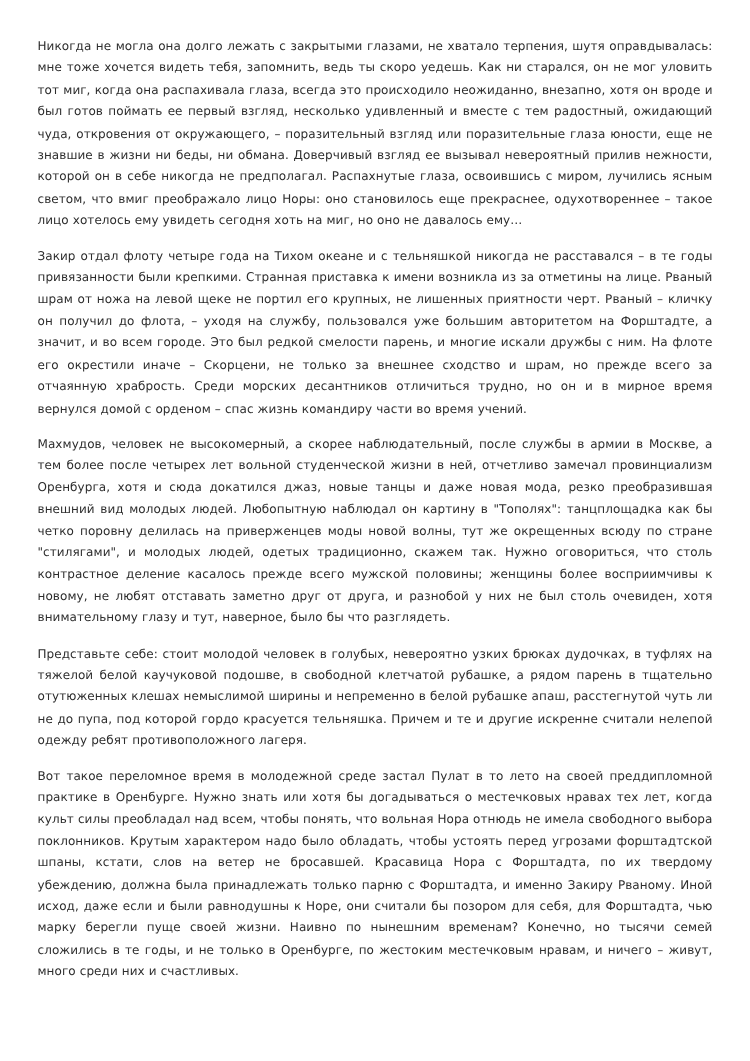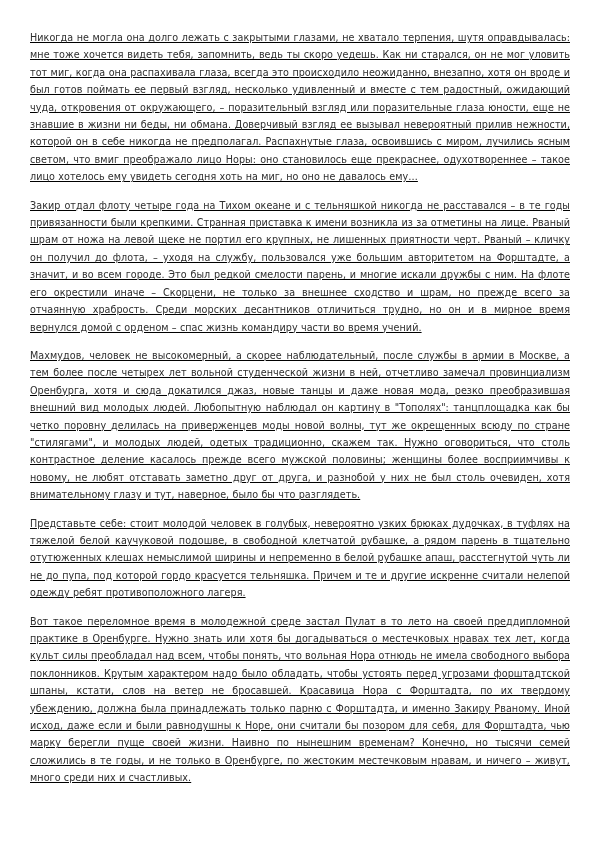--- a/index.html
+++ b/index.html
@@ -14,21 +14,20 @@
     overflow: hidden;
     font-family: "DejaVu Sans", "Liberation Sans", sans-serif;
   }
   .page {
     position: relative;
     width: 600px;
     height: 849px;
     background: #ffffff;
     box-sizing: border-box;
     padding: 29px 24px 0 30px;
-    text-decoration: underline;
   }
   .doc-body {
     width: 540px;
   }
   p.para {
     margin: 0 0 11px 0;
     padding: 0;
     font-size: 9.6px;
     line-height: 17.4px;
     color: #2d2d2d;

